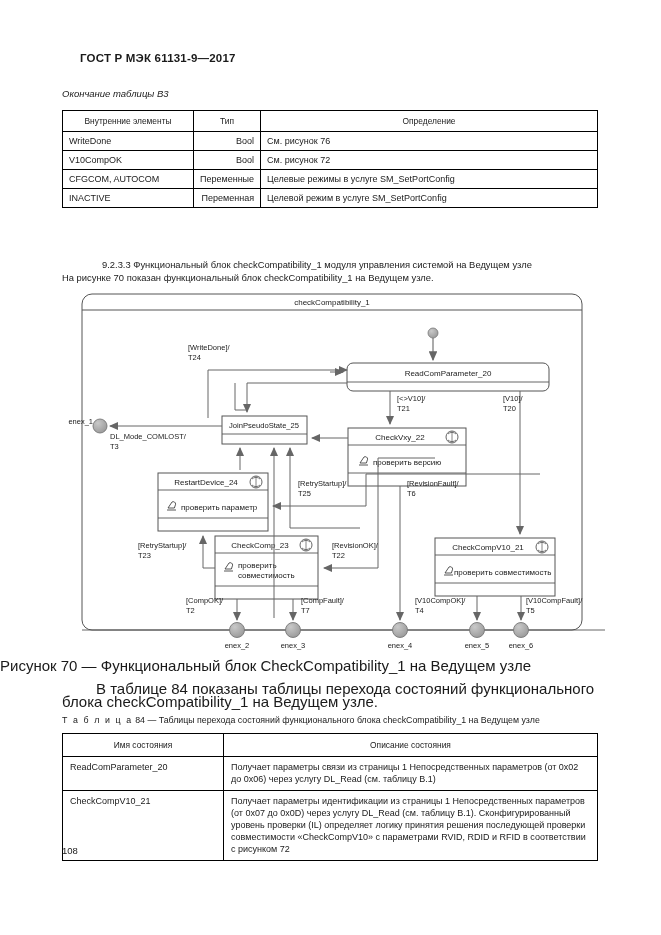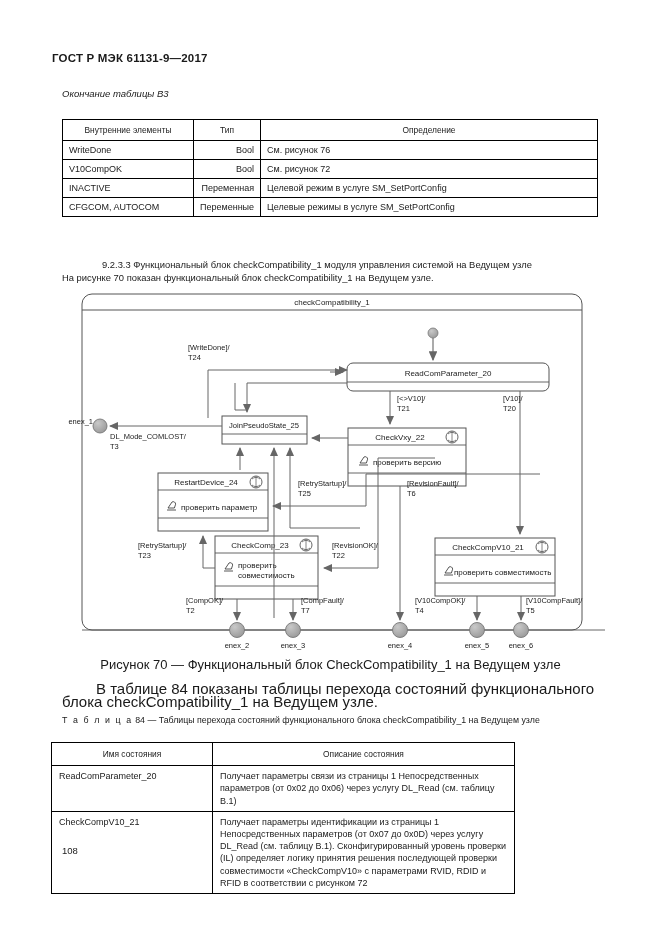--- a/index.html
+++ b/index.html
@@ -2,37 +2,37 @@
 <html><head>
 <meta charset="utf-8">
 <style>
   html,body{margin:0;padding:0;background:#fff;}
   body{
     width:661px;height:935px;position:relative;overflow:hidden;
     font-family:"Liberation Sans","DejaVu Sans",sans-serif;
     color:#1a1a1a;
   }
   .page{position:absolute;left:0;top:0;width:661px;height:935px;background:#ffffff;}
-  .hdr{position:absolute;left:52px;top:52px;font-size:11.5px;font-weight:bold;letter-spacing:0.2px;}
+  .hdr{position:absolute;left:80px;top:52px;font-size:11.5px;font-weight:bold;letter-spacing:0.2px;}
   .tbl-caption{position:absolute;left:62px;top:88px;font-size:9.5px;font-style:italic;}
-  table{border-collapse:collapse;margin-top:9px;}
+  table{border-collapse:collapse;}
   .t1{position:absolute;left:62px;top:110px;width:536px;font-size:9px;}
   .t1 td,.t1 th{border:1px solid #000;padding:4px 6px;vertical-align:top;font-weight:normal;}
   .t1 th{text-align:center;font-size:8.4px;padding:5px 4px;}
   .t1 .c-type{text-align:right;}
   .col-a{width:122px;}
   .col-b{width:56px;}
   .para{position:absolute;font-size:9.4px;line-height:13.2px;}
   .p-923{left:102px;top:258px;width:500px;text-indent:0;}
   .p-923 .l2{display:block;margin-left:-40px;}
-  .fig-cap{position:absolute;left:0;top:657px;width:661px;text-align:center;font-size:13px;}
+  .fig-cap{position:absolute;left:0;top:657px;width:661px;font-size:15px;}
   .p-tbl84{position:absolute;left:62px;top:682px;width:536px;font-size:15px;line-height:13.4px;text-indent:34px;}
   .t84-caption{position:absolute;left:62px;top:715px;font-size:8.8px;}
   .t84-caption .sp{letter-spacing:1.6px;}
-  .t2{position:absolute;left:51px;top:733px;width:464px;font-size:9px;padding-left:15px;}
+  .t2{position:absolute;left:62px;top:733px;width:536px;font-size:9px;padding-left:15px;}
   .t2 td,.t2 th{border:1px solid #000;padding:4px 7px;vertical-align:top;font-weight:normal;line-height:12.2px;}
   .t2 th{text-align:center;font-size:8.4px;padding:5px 4px;}
   .t2 .col-n{width:152px;}
   .pgnum{position:absolute;left:62px;top:845px;font-size:9.5px;}
   .figwrap{position:absolute;left:60px;top:288px;width:545px;height:362px;text-align:center;}
   svg{display:block;}
   text{font-family:"Liberation Sans","DejaVu Sans",sans-serif;fill:#1a1a1a;}
 </style>
 </head>
 <body>
@@ -56,28 +56,28 @@
         <td>WriteDone</td>
         <td class="c-type">Bool</td>
         <td>См. рисунок 76</td>
       </tr>
       <tr>
         <td>V10CompOK</td>
         <td class="c-type">Bool</td>
         <td>См. рисунок 72</td>
       </tr>
       <tr>
+        <td>CFGCOM, AUTOCOM</td>
+        <td class="c-type">Переменные</td>
+        <td>Целевые режимы в услуге SM_SetPortConfig</td>
+      </tr>
+      <tr>
         <td>INACTIVE</td>
         <td class="c-type">Переменная</td>
         <td>Целевой режим в услуге SM_SetPortConfig</td>
-      </tr>
-      <tr>
-        <td>CFGCOM, AUTOCOM</td>
-        <td class="c-type">Переменные</td>
-        <td>Целевые режимы в услуге SM_SetPortConfig</td>
       </tr>
     </tbody>
   </table>
 
   <div class="para p-923">
     <span>9.2.3.3 Функциональный блок checkCompatibility_1 модуля управления системой на Ведущем узле</span>
     <span class="l2">На рисунке 70 показан функциональный блок checkCompatibility_1 на Ведущем узле.</span>
   </div>
 
   <div class="figwrap">

